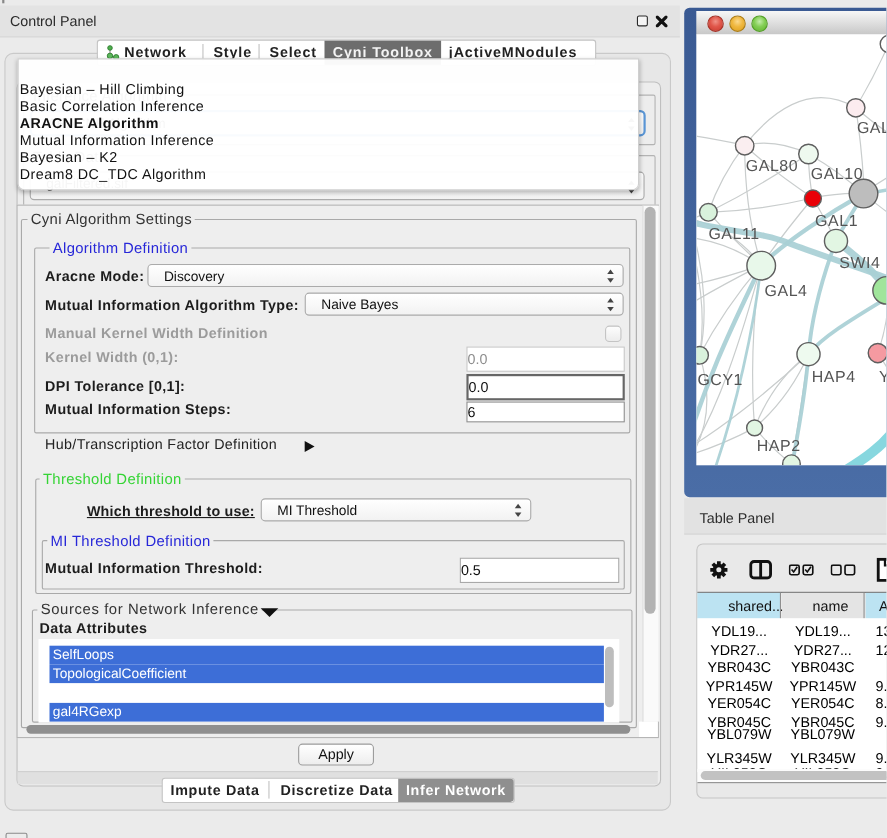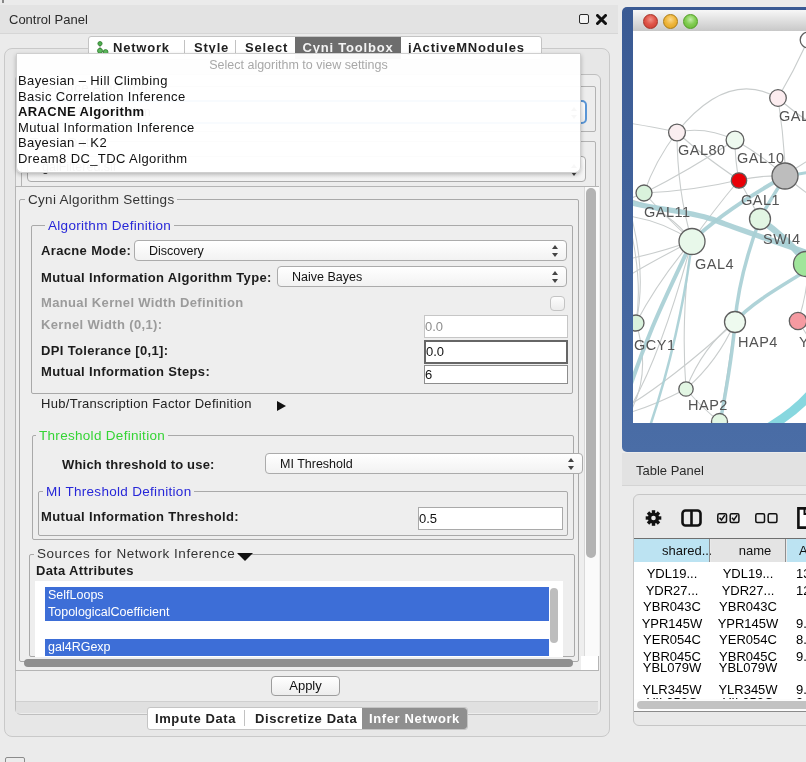--- a/index.html
+++ b/index.html
@@ -297,22 +297,22 @@
 <div class="abs tfield" style="left:424px;top:315px;width:144px;height:23px;border:1px solid #c6c6c6;color:#8e8e8e;line-height:21px;">0.0</div>
 <div class="abs lab" style="left:41px;top:343px;">DPI Tolerance [0,1]:</div>
 <div class="abs tfield" style="left:424px;top:340px;width:144px;height:24px;border:2px solid #666;line-height:20px;">0.0</div>
 <div class="abs lab" style="left:41px;top:364px;">Mutual Information Steps:</div>
 <div class="abs tfield" style="left:424px;top:365px;width:144px;height:19px;border:1px solid #8d8d8d;line-height:17px;">6</div>
 <div class="abs labp" style="left:41px;top:396px;">Hub/Transcription Factor Definition</div>
 <div class="abs" style="left:277px;top:401px;width:0;height:0;border-top:5.8px solid transparent;border-bottom:5.8px solid transparent;border-left:9px solid #111;"></div>
 
 <div class="abs group" style="left:32px;top:435px;width:540px;height:103px;"></div>
 <div class="abs gtitle" style="left:36px;top:428px;color:#35d435;">Threshold Definition</div>
-<div class="abs lab" style="left:62px;top:457px;letter-spacing:0.2px;">Which threshold to use:</div>
-<div class="abs combo" style="left:237px;top:453px;width:318px;margin-left:28px;">MI Threshold<span class="carr"></span></div>
+<div class="abs lab" style="left:79px;top:457px;letter-spacing:0.2px;text-decoration:underline;">Which threshold to use:</div>
+<div class="abs combo" style="left:237px;top:453px;width:246px;">MI Threshold<span class="carr"></span></div>
 <div class="abs group" style="left:38px;top:491px;width:528px;height:43px;"></div>
 <div class="abs gtitle" style="left:43px;top:484px;color:#2727d8;">MI Threshold Definition</div>
 <div class="abs lab" style="left:41px;top:509px;">Mutual Information Threshold:</div>
 <div class="abs tfield" style="left:418px;top:507px;width:145px;height:23px;border:1px solid #a9a9a9;line-height:21px;">0.5</div>
 
 <div class="abs group" style="left:29px;top:554px;width:544px;height:101px;"></div>
 <div class="abs gtitle" style="left:34px;top:546px;letter-spacing:0.55px;">Sources for Network Inference</div>
 <div class="abs" style="left:237px;top:553px;width:0;height:0;border-left:8px solid transparent;border-right:8px solid transparent;border-top:8px solid #111;"></div>
 <div class="abs lab" style="left:36px;top:563px;">Data Attributes</div>
 <div class="abs" id="dlist">
@@ -334,21 +334,20 @@
   <div id="cynitab">Cyni Toolbox</div>
   <span style="position:absolute;left:319px;top:3px;">jActiveMNodules</span>
   <svg style="position:absolute;left:7px;top:4px;" width="13" height="14" viewBox="0 0 13 14">
     <path d="M4 3 L4 10 M4 10 L9 11" stroke="#9a9a9a" stroke-width="1.2" fill="none"></path>
     <circle cx="4" cy="2.6" r="2.1" fill="#4faf4f" stroke="#2c7a2c" stroke-width="0.8"></circle>
     <circle cx="4" cy="9.8" r="2.5" fill="#5cb85c" stroke="#2c7a2c" stroke-width="0.8"></circle>
     <circle cx="9.6" cy="11" r="2.4" fill="#5cb85c" stroke="#2c7a2c" stroke-width="0.8"></circle>
   </svg>
 </div>
 <div class="abs" id="popup">
-  <div style="position:absolute;left:0;top:4px;width:100%;text-align:center;font-size:12.5px;color:#a8a8a8;">Select algorithm to view settings</div>
   <div class="pitem" style="top:19px;">Bayesian – Hill Climbing</div>
   <div class="pitem" style="top:34.5px;">Basic Correlation Inference</div>
   <div class="pitem b" style="top:50px;">ARACNE Algorithm</div>
   <div class="pitem" style="top:65.5px;">Mutual Information Inference</div>
   <div class="pitem" style="top:81px;">Bayesian – K2</div>
   <div class="pitem" style="top:96.5px;">Dream8 DC_TDC Algorithm</div>
 </div>
 <div class="abs" id="botstrip"></div>
 <div class="abs" id="applybtn">Apply</div>
 <div class="abs" id="bottabs">

